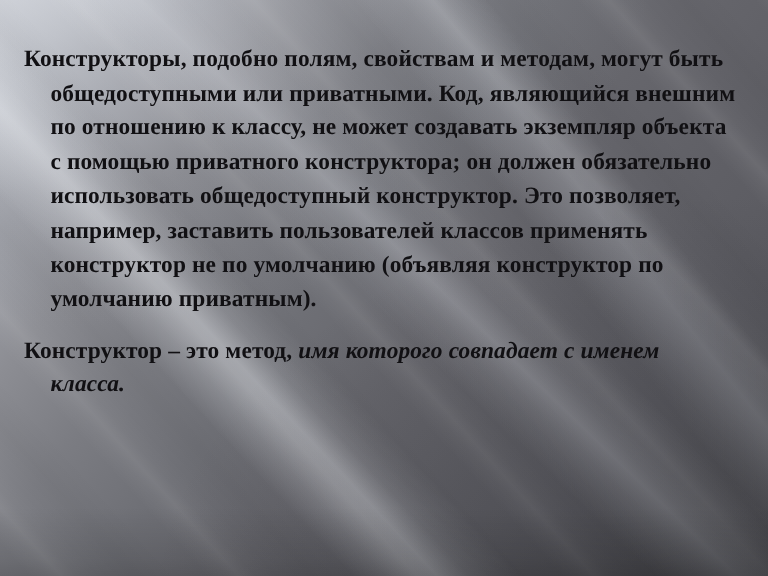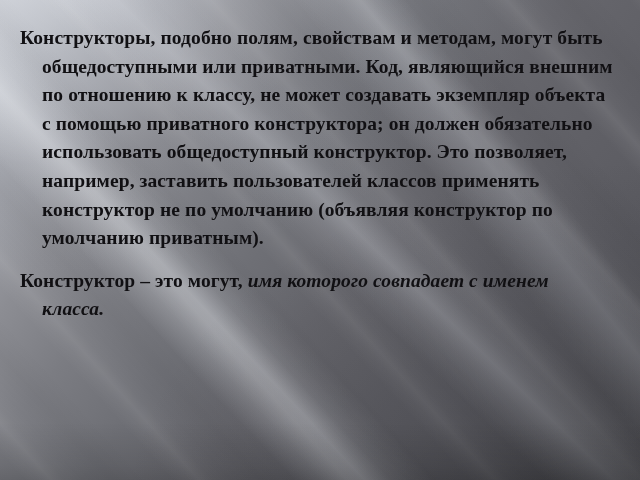--- a/index.html
+++ b/index.html
@@ -103,21 +103,21 @@
       linear-gradient(to bottom,
         rgba(0,0,0,0) 88%,
         rgba(0,0,0,0.10) 97%,
         rgba(0,0,0,0.16) 100%);
   }
 
   
   .content {
     position: absolute;
     left: 0;
-    top: 4px;
+    top: 16px;
     width: 640px;
     padding: 0;
   }
   .para {
     color: #111013;
     font-weight: bold;
     font-size: 19.5px;
     line-height: 28.6px;
     letter-spacing: 0.1px;
     
@@ -143,16 +143,16 @@
   <div class="bg-layer bg-shaft-a"></div>
   <div class="bg-layer bg-shaft-b"></div>
   <div class="bg-layer bg-shaft-c"></div>
   <div class="bg-layer bg-vignette"></div>
   <div class="bg-layer bg-bottom"></div>
 
   <div class="content">
 
     <p class="para" id="para-1"><span>Конструкторы, подобно полям, свойствам и методам, могут быть общедоступными или приватными. Код, являющийся внешним по отношению к классу, не может создавать экземпляр объекта с помощью приватного конструктора; он должен обязательно использовать общедоступный конструктор. Это позволяет, например, заставить пользователей классов применять конструктор не по умолчанию (объявляя конструктор по умолчанию приватным).</span></p>
 
-    <p class="para" id="para-2"><span>Конструктор – это могут, </span><span class="em">имя которого совпадает с именем класса.</span></p>
+    <p class="para" id="para-2"><span>Конструктор – это метод, </span><span class="em">имя которого совпадает с именем класса.</span></p>
 
   </div>
 </div>
 
 </body></html>

